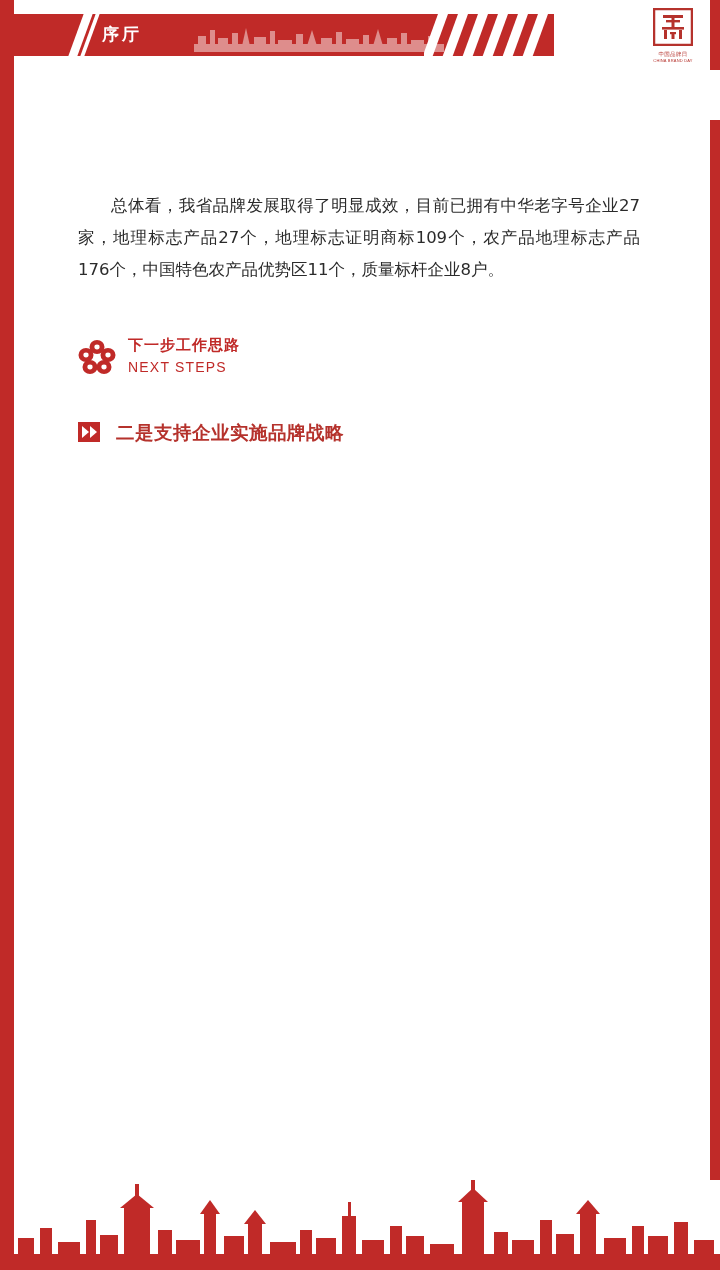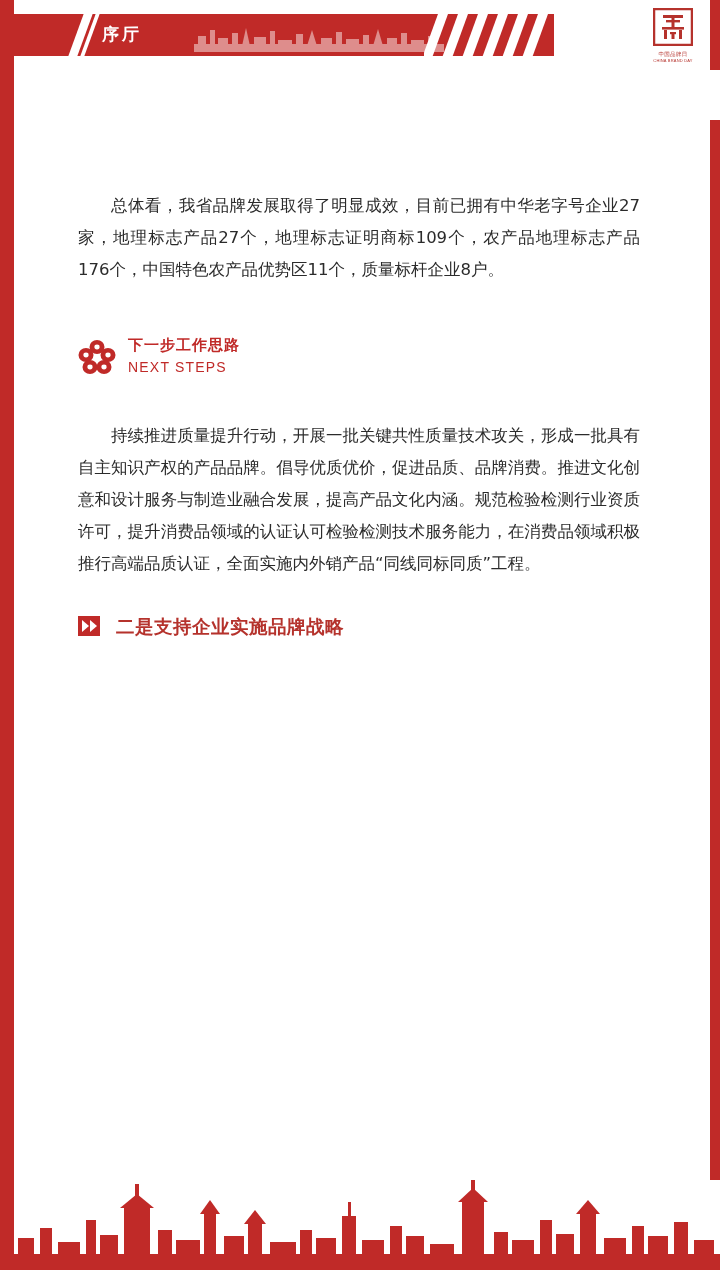--- a/index.html
+++ b/index.html
@@ -269,21 +269,20 @@
           <ellipse cx="30" cy="17" rx="2.6" ry="2.4"></ellipse>
           <ellipse cx="12" cy="29" rx="2.6" ry="2.4"></ellipse>
           <ellipse cx="26" cy="29" rx="2.6" ry="2.4"></ellipse>
         </g>
       </svg>
       <div class="section-cn">下一步工作思路</div>
       <div class="section-en">NEXT STEPS</div>
     </div>
 
     <div class="sub-block">
-      <p class="para">持续推进质量提升行动，开展一批关键共性质量技术攻关，形成一批具有自主知识产权的产品品牌。倡导优质优价，促进品质、品牌消费。推进文化创意和设计服务与制造业融合发展，提高产品文化内涵。规范检验检测行业资质许可，提升消费品领域的认证认可检验检测技术服务能力，在消费品领域积极推行高端品质认证，全面实施内外销产品“同线同标同质”工程。</p>
     </div>
 
     <div class="sub-block">
       <div class="sub-head">
         <svg class="sub-icon" viewBox="0 0 22 22">
           <rect x="0" y="1" width="22" height="20" fill="#c02a28"></rect>
           <g fill="#ffffff">
             <polygon points="4,5 11,11 4,17"></polygon>
             <polygon points="12,5 19,11 12,17"></polygon>
           </g>

